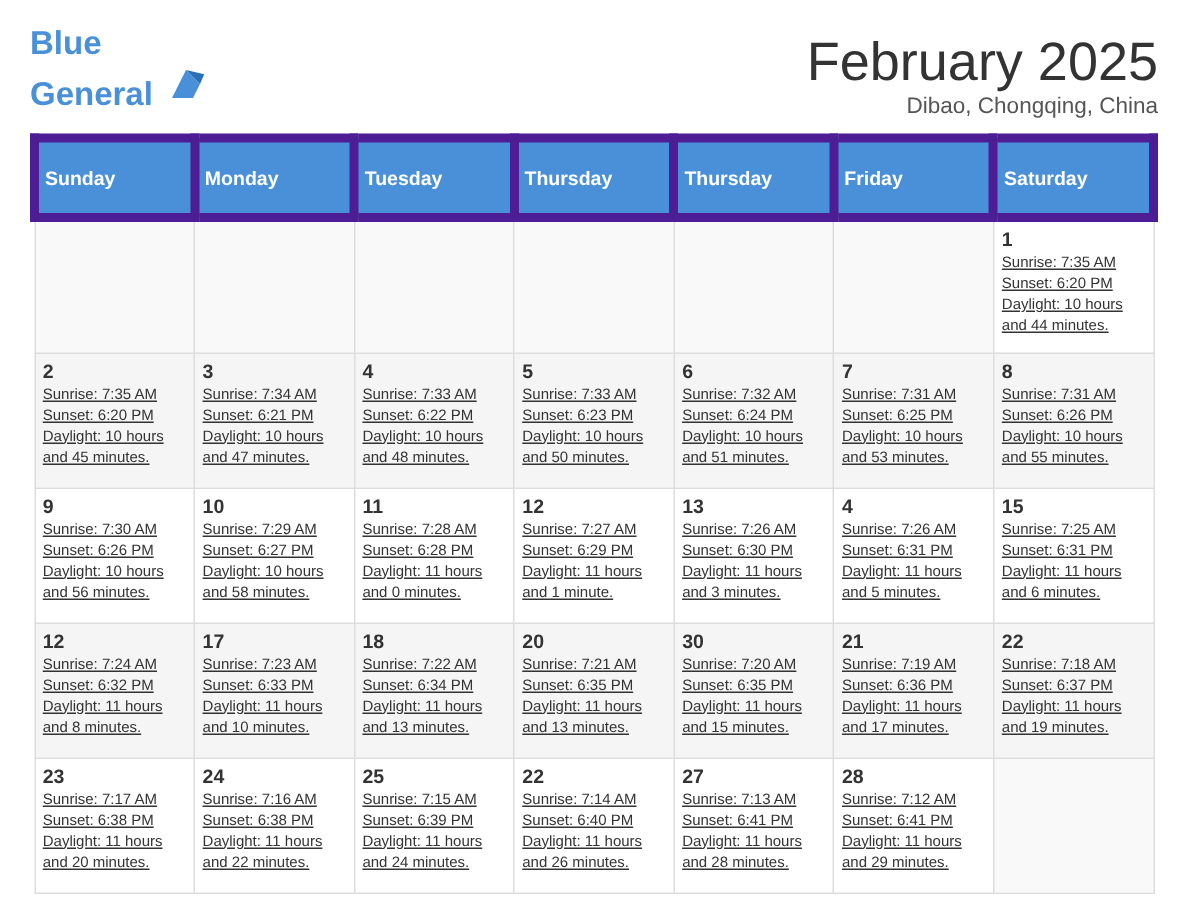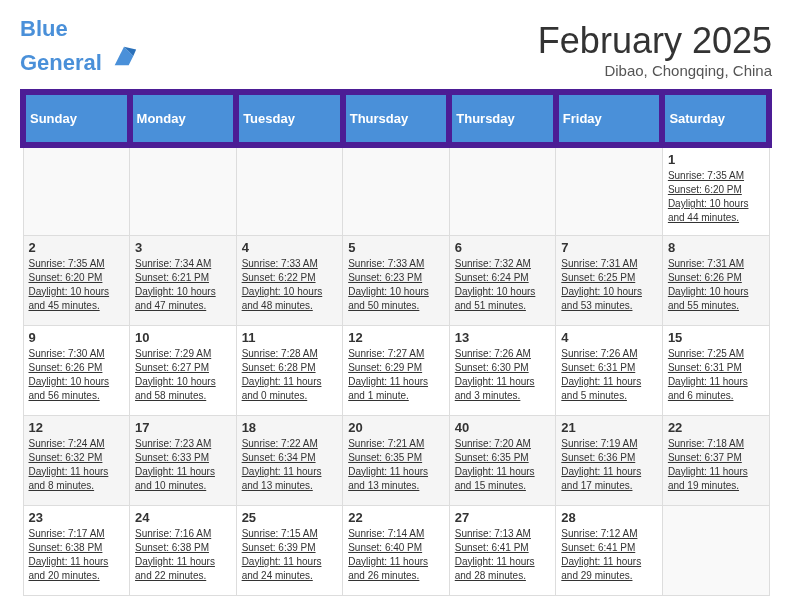--- a/index.html
+++ b/index.html
@@ -209,21 +209,21 @@
         </td>
         <td>
           <span class="day-number">18</span>
           <div class="day-info">Sunrise: 7:22 AM<br>Sunset: 6:34 PM<br>Daylight: 11 hours and 13 minutes.</div>
         </td>
         <td>
           <span class="day-number">20</span>
           <div class="day-info">Sunrise: 7:21 AM<br>Sunset: 6:35 PM<br>Daylight: 11 hours and 13 minutes.</div>
         </td>
         <td>
-          <span class="day-number">40</span>
+          <span class="day-number">30</span>
           <div class="day-info">Sunrise: 7:20 AM<br>Sunset: 6:35 PM<br>Daylight: 11 hours and 15 minutes.</div>
         </td>
         <td>
           <span class="day-number">21</span>
           <div class="day-info">Sunrise: 7:19 AM<br>Sunset: 6:36 PM<br>Daylight: 11 hours and 17 minutes.</div>
         </td>
         <td>
           <span class="day-number">22</span>
           <div class="day-info">Sunrise: 7:18 AM<br>Sunset: 6:37 PM<br>Daylight: 11 hours and 19 minutes.</div>
         </td>

